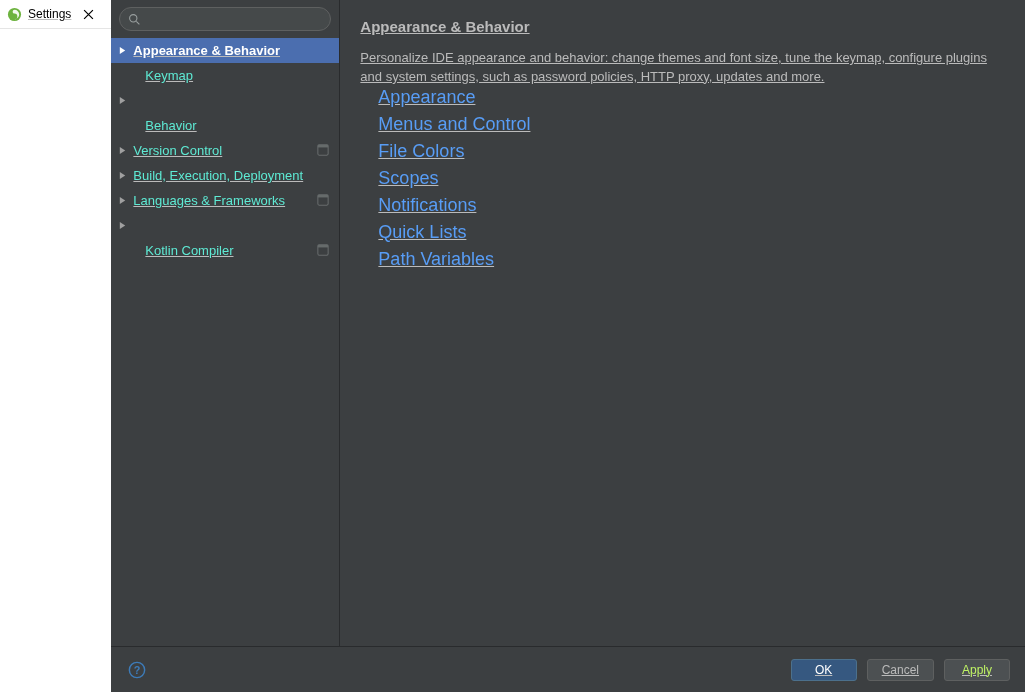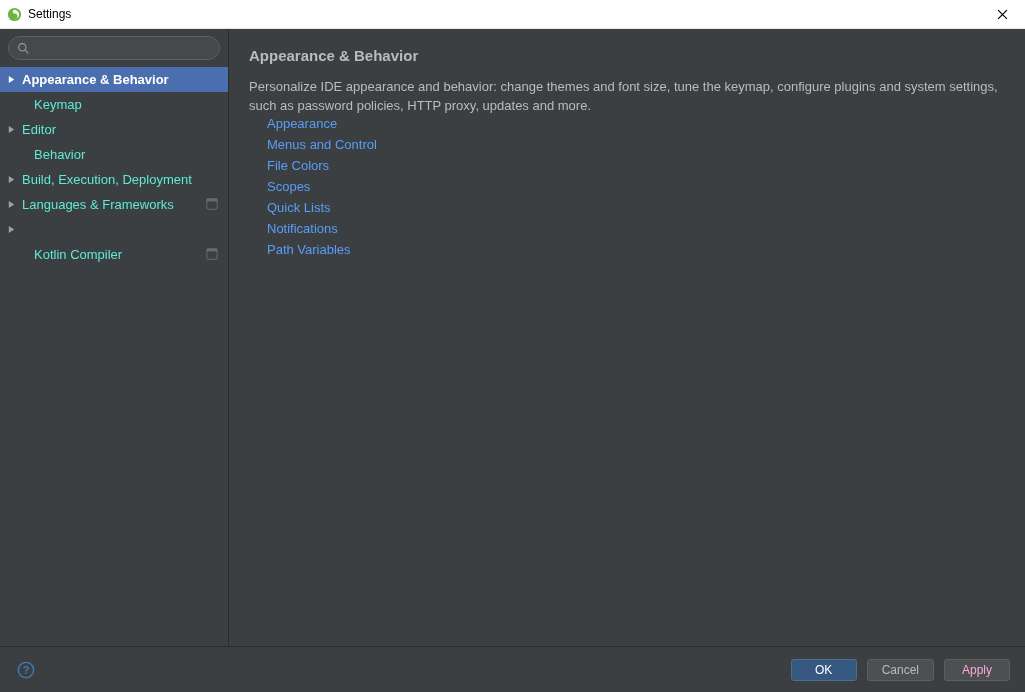--- a/index.html
+++ b/index.html
@@ -8,23 +8,24 @@
     width: 1025px;
     height: 692px;
     font-family: "Segoe UI", "Microsoft YaHei", Arial, sans-serif;
     background: #ffffff;
     overflow: hidden;
     font-size: 13px;
     color: #bbbbbb;
   }
   .window {
     display: flex;
-    flex-direction: column;
+    flex-direction: row;
     width: 100%;
     height: 100%;
+    text-decoration: underline;
   }
   
   .titlebar {
     height: 28px;
     background: #ffffff;
     border-bottom: 1px solid #e5e5e5;
     display: flex;
     align-items: center;
     padding: 0 6px;
     color: #000;
@@ -155,21 +156,21 @@
   .main .desc {
     font-size: 13px;
     line-height: 1.45;
     color: #bbbbbb;
   }
   .sublinks {
     padding-left: 18px;
   }
   .sublinks .link {
     display: block;
-    font-size: 13px;
+    font-size: 18px;
     color: #589df6;
     margin-bottom: 6px;
     cursor: default;
   }
   
   .footer {
     height: 45px;
     border-top: 1px solid #292b2d;
     background: #3c3f41;
     display: flex;
@@ -197,21 +198,21 @@
     border-radius: 3px;
     cursor: default;
     padding: 0 14px;
   }
   .footer button.primary {
     background: #365880;
     border-color: #4c708c;
     color: #ffffff;
   }
   .footer button.disabled {
-    color: #f9a8d4;
+    color: #bef264;
   }
 </style>
 </head>
 <body>
 
 <div class="window">
 
   <div class="titlebar">
     <span class="app-icon">
       <svg width="15" height="15" viewBox="0 0 16 16">
@@ -253,25 +254,36 @@
             <div class="tree-item">
               <span class="arrow"></span>
               <span class="label">Keymap</span>
             </div>
             <div class="tree-item has-arrow">
               <span class="arrow">
                 <svg width="9" height="9" viewBox="0 0 10 10">
                   <path d="M2 1 L8 5 L2 9 Z" fill="#a0a0a0"></path>
                 </svg>
               </span>
-              <span class="label">Editor</span>
             </div>
             <div class="tree-item">
               <span class="arrow"></span>
               <span class="label">Behavior</span>
+            </div>
+            <div class="tree-item has-arrow">
+              <span class="arrow">
+                <svg width="9" height="9" viewBox="0 0 10 10">
+                  <path d="M2 1 L8 5 L2 9 Z" fill="#a0a0a0"></path>
+                </svg>
+              </span>
+              <span class="label">Version Control</span>
+              <span class="proj-icon"><svg width="12" height="12" viewBox="0 0 14 14">
+                  <rect x="1" y="1" width="12" height="12" rx="1.5" fill="none" stroke="#8a8f8f" stroke-width="1.2"></rect>
+                  <rect x="1" y="1" width="12" height="3" fill="#8a8f8f"></rect>
+                </svg></span>
             </div>
             <div class="tree-item has-arrow">
               <span class="arrow">
                 <svg width="9" height="9" viewBox="0 0 10 10">
                   <path d="M2 1 L8 5 L2 9 Z" fill="#a0a0a0"></path>
                 </svg>
               </span>
               <span class="label">Build, Execution, Deployment</span>
             </div>
             <div class="tree-item has-arrow">
@@ -305,22 +317,22 @@
       </div>
 
       <div class="main">
         <h1>Appearance &amp; Behavior</h1>
         <div class="desc">Personalize IDE appearance and behavior: change themes and font size, tune the keymap, configure plugins and system settings, such as password policies, HTTP proxy, updates and more.</div>
         <div class="sublinks" id="sublinks">
             <span class="link">Appearance</span>
             <span class="link">Menus and Control</span>
             <span class="link">File Colors</span>
             <span class="link">Scopes</span>
+            <span class="link">Notifications</span>
             <span class="link">Quick Lists</span>
-            <span class="link">Notifications</span>
             <span class="link">Path Variables</span>
           </div>
       </div>
 
     </div>
 
     <div class="footer">
       <span class="help">
         <svg width="18" height="18" viewBox="0 0 20 20">
           <circle cx="10" cy="10" r="8.5" fill="none" stroke="#3d7bb8" stroke-width="1.6"></circle>

